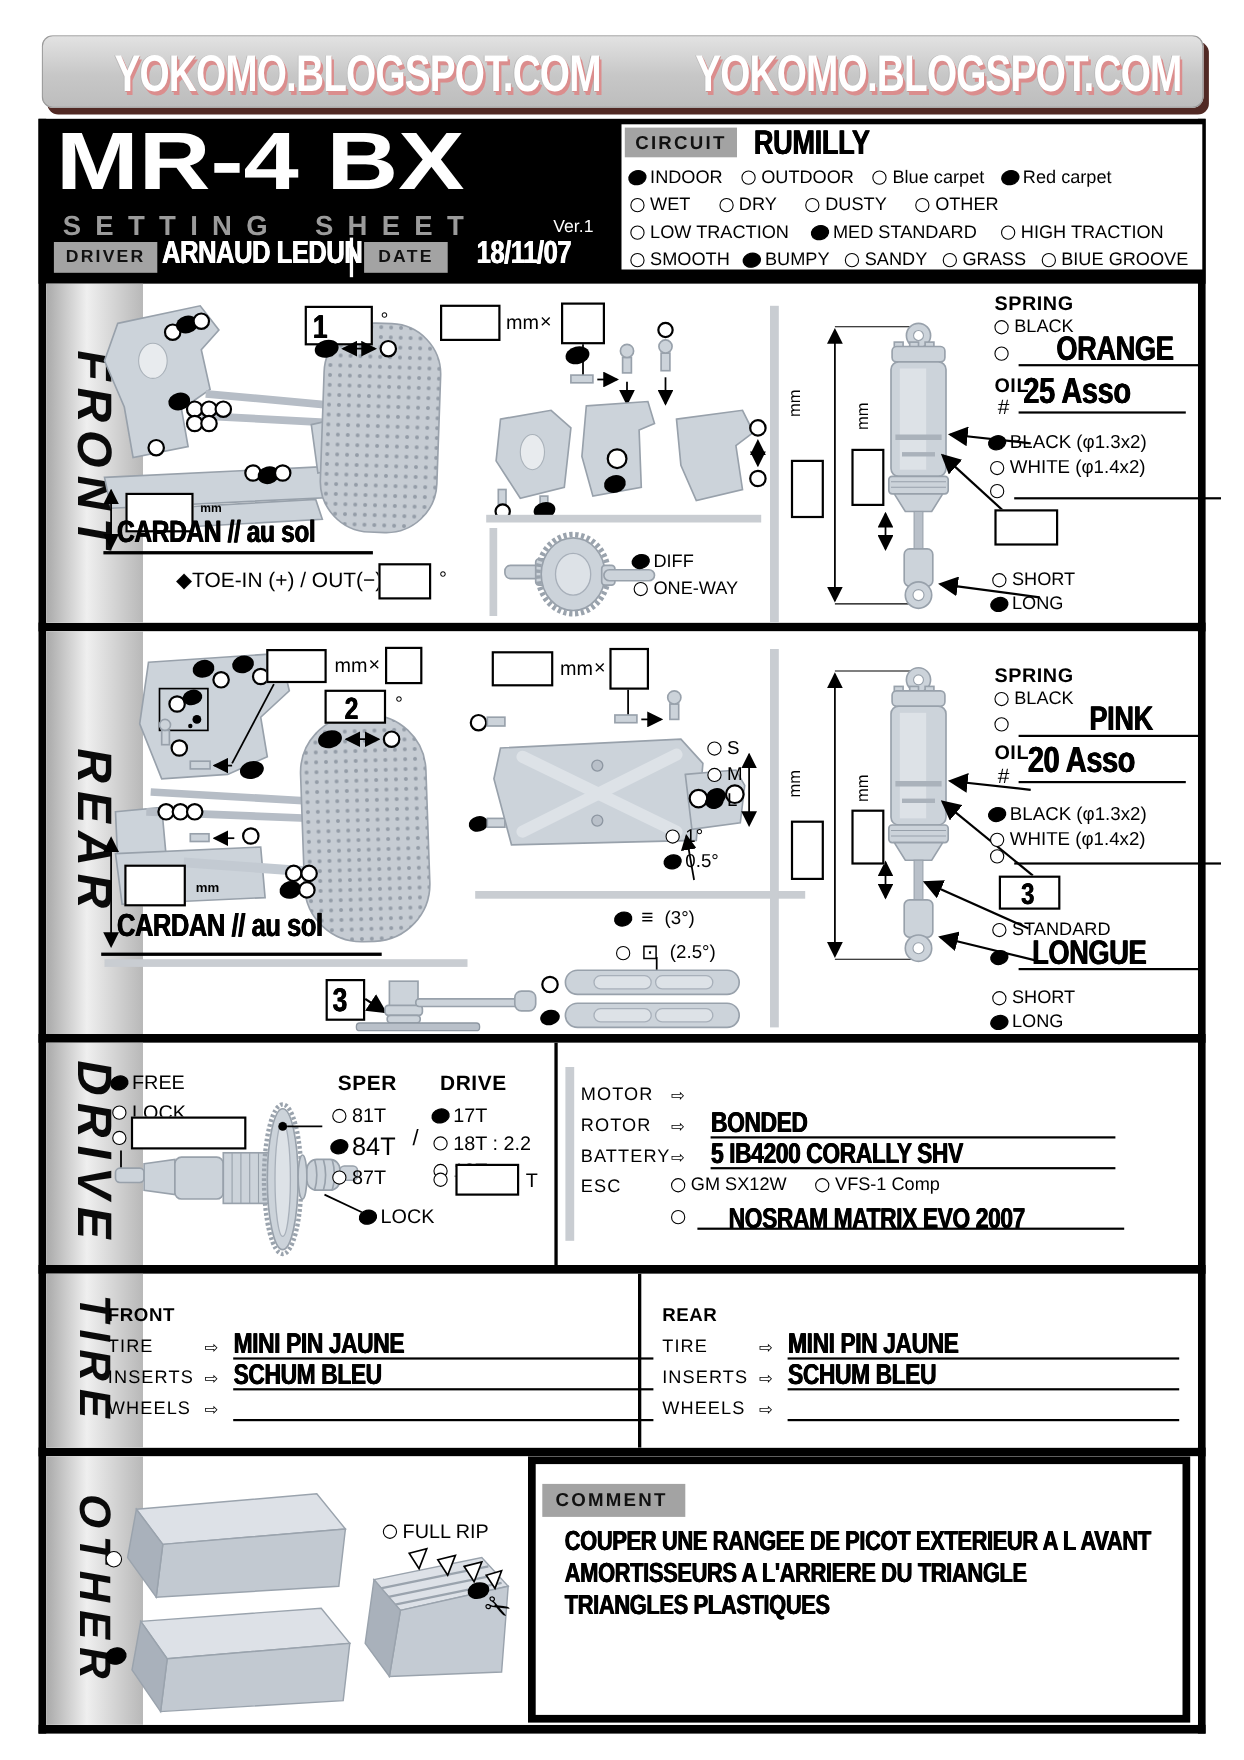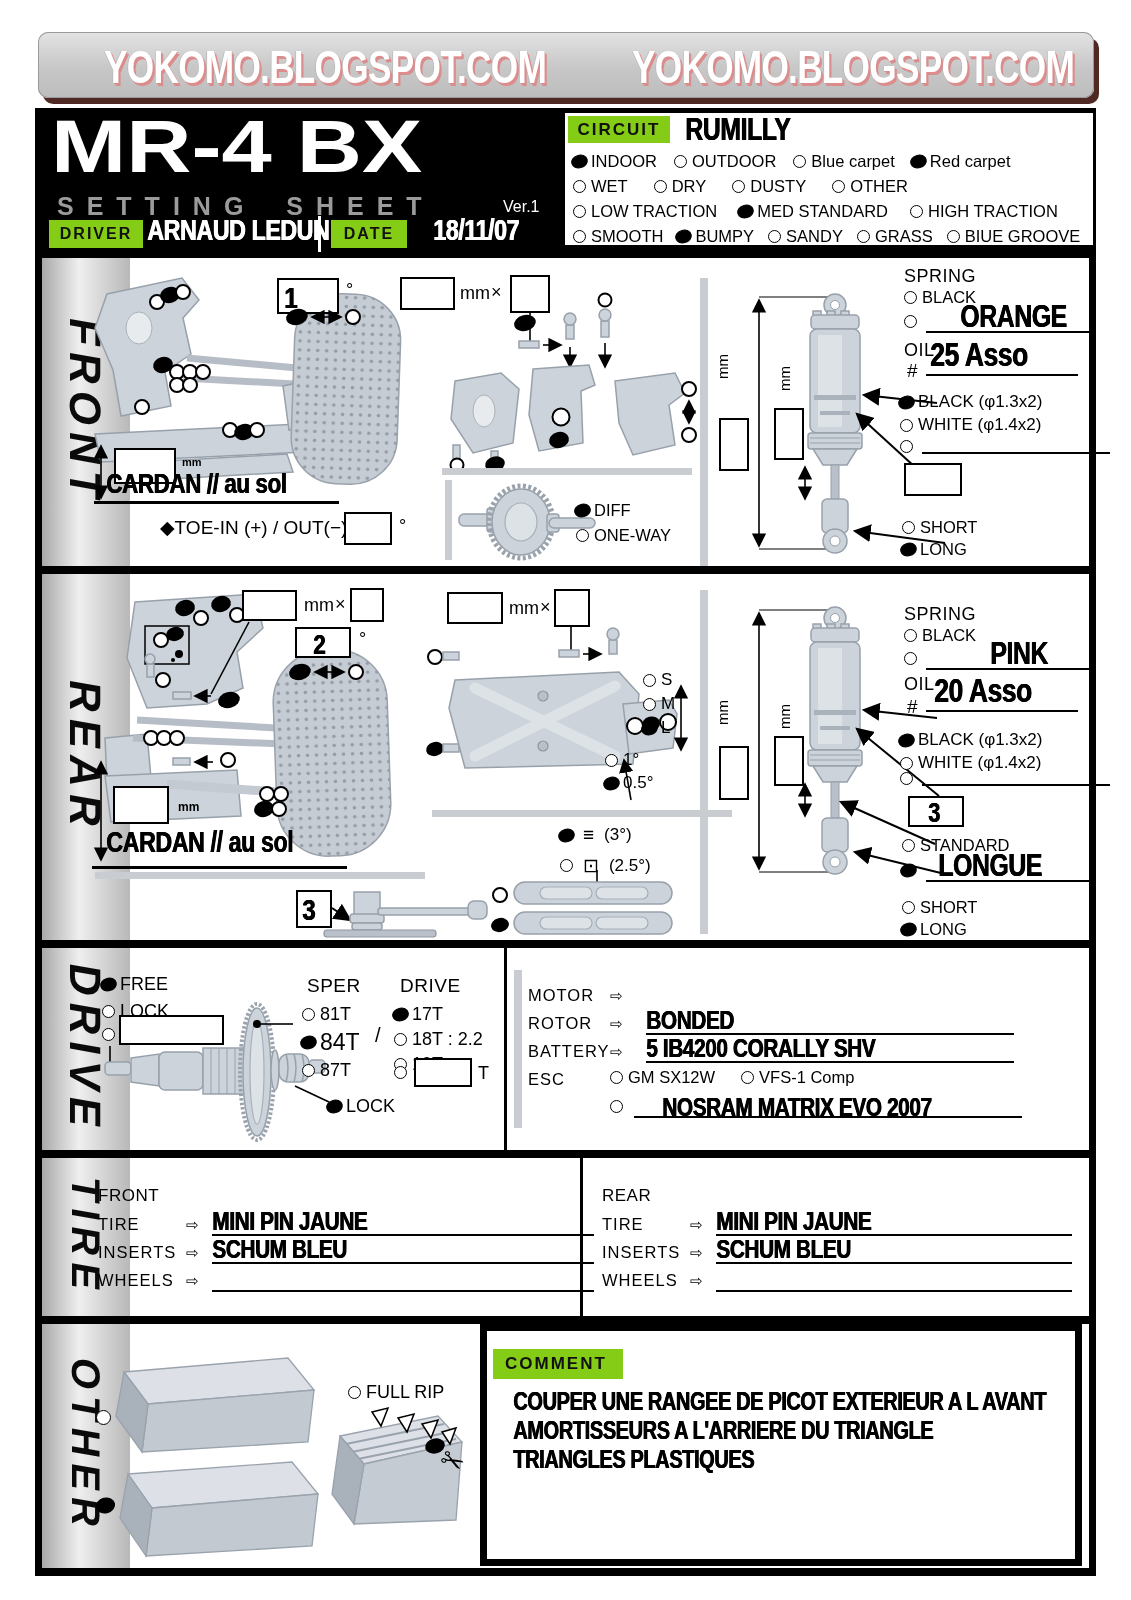--- a/index.html
+++ b/index.html
@@ -15,35 +15,35 @@
 
 .hbar{position:absolute;left:35px;width:1061px;height:8px;background:#000}
 .vborder{position:absolute;top:108px;height:1468px;width:7px;background:#000}
 
 .sec{position:absolute;background:#fff}
 .strip{position:absolute;left:0;top:0;bottom:0;width:88px;background:linear-gradient(90deg,#a9a9a9,#efefef 42%,#b8b8b8)}
 .vlabel{position:absolute;left:43px;top:50%;transform:translate(-50%,-50%) rotate(90deg) skewX(-10deg);
  font-size:44px;font-weight:bold;letter-spacing:7px;color:#0a0a0a;white-space:nowrap}
 .lbl{position:absolute;white-space:nowrap}
 .techno{letter-spacing:2px;font-weight:bold;color:#111}
-.h18{font-size:18px;font-weight:normal;letter-spacing:.5px}
+.h18{font-size:18px;font-weight:bold;letter-spacing:.5px}
 .hand{display:inline-block;font-weight:bold;transform:scaleX(.8);transform-origin:0 50%;letter-spacing:-.5px;
  white-space:nowrap;text-shadow:.9px 0 0 currentColor,.4px 0 0 currentColor}
 .box{position:absolute;background:#fff;border:2px solid #000}
 .writeline{position:absolute;border-bottom:2.5px solid #000}
 .gbar{position:absolute;background:#c9cdd2}
 .optlist{position:absolute;display:flex}
 .opt{display:flex;align-items:center;gap:5px;font-size:16.5px;white-space:nowrap}
 .radio{display:inline-block;width:13px;height:13px;min-width:13px;border:1.7px solid #000;border-radius:50%;background:#fff}
 .radio[data-state="filled"]{background:#000;transform:rotate(-14deg) scaleX(1.3) scaleY(1.05)}
 .vmm{position:absolute;transform:rotate(-90deg);font-size:15px}
 .deg{font-size:18px}
 
 .titleblock{position:absolute;left:35px;top:108px;width:1061px;height:142px;background:#000}
-.graytag{position:absolute;background:#84cc16;display:flex;align-items:center;justify-content:center;font-size:16px}
+.graytag{position:absolute;background:#a3a3a3;display:flex;align-items:center;justify-content:center;font-size:16px}
 
 .circuit{position:absolute;left:565px;top:113px;width:528px;height:132px;background:#fff}
 
 .tcol{position:absolute;display:flex;flex-direction:column}
 .tirerow{display:flex;align-items:flex-end;height:28px}
 .trlabel{width:88px;font-size:16.5px;letter-spacing:1px;margin-bottom:2px}
 .trarrow{width:26px;font-size:15px;margin-bottom:2px}
 .trline{flex:1;border-bottom:2.5px solid #000;height:100%;display:flex;align-items:flex-end}
 .trvalue{font-size:26px;line-height:25px}
 

